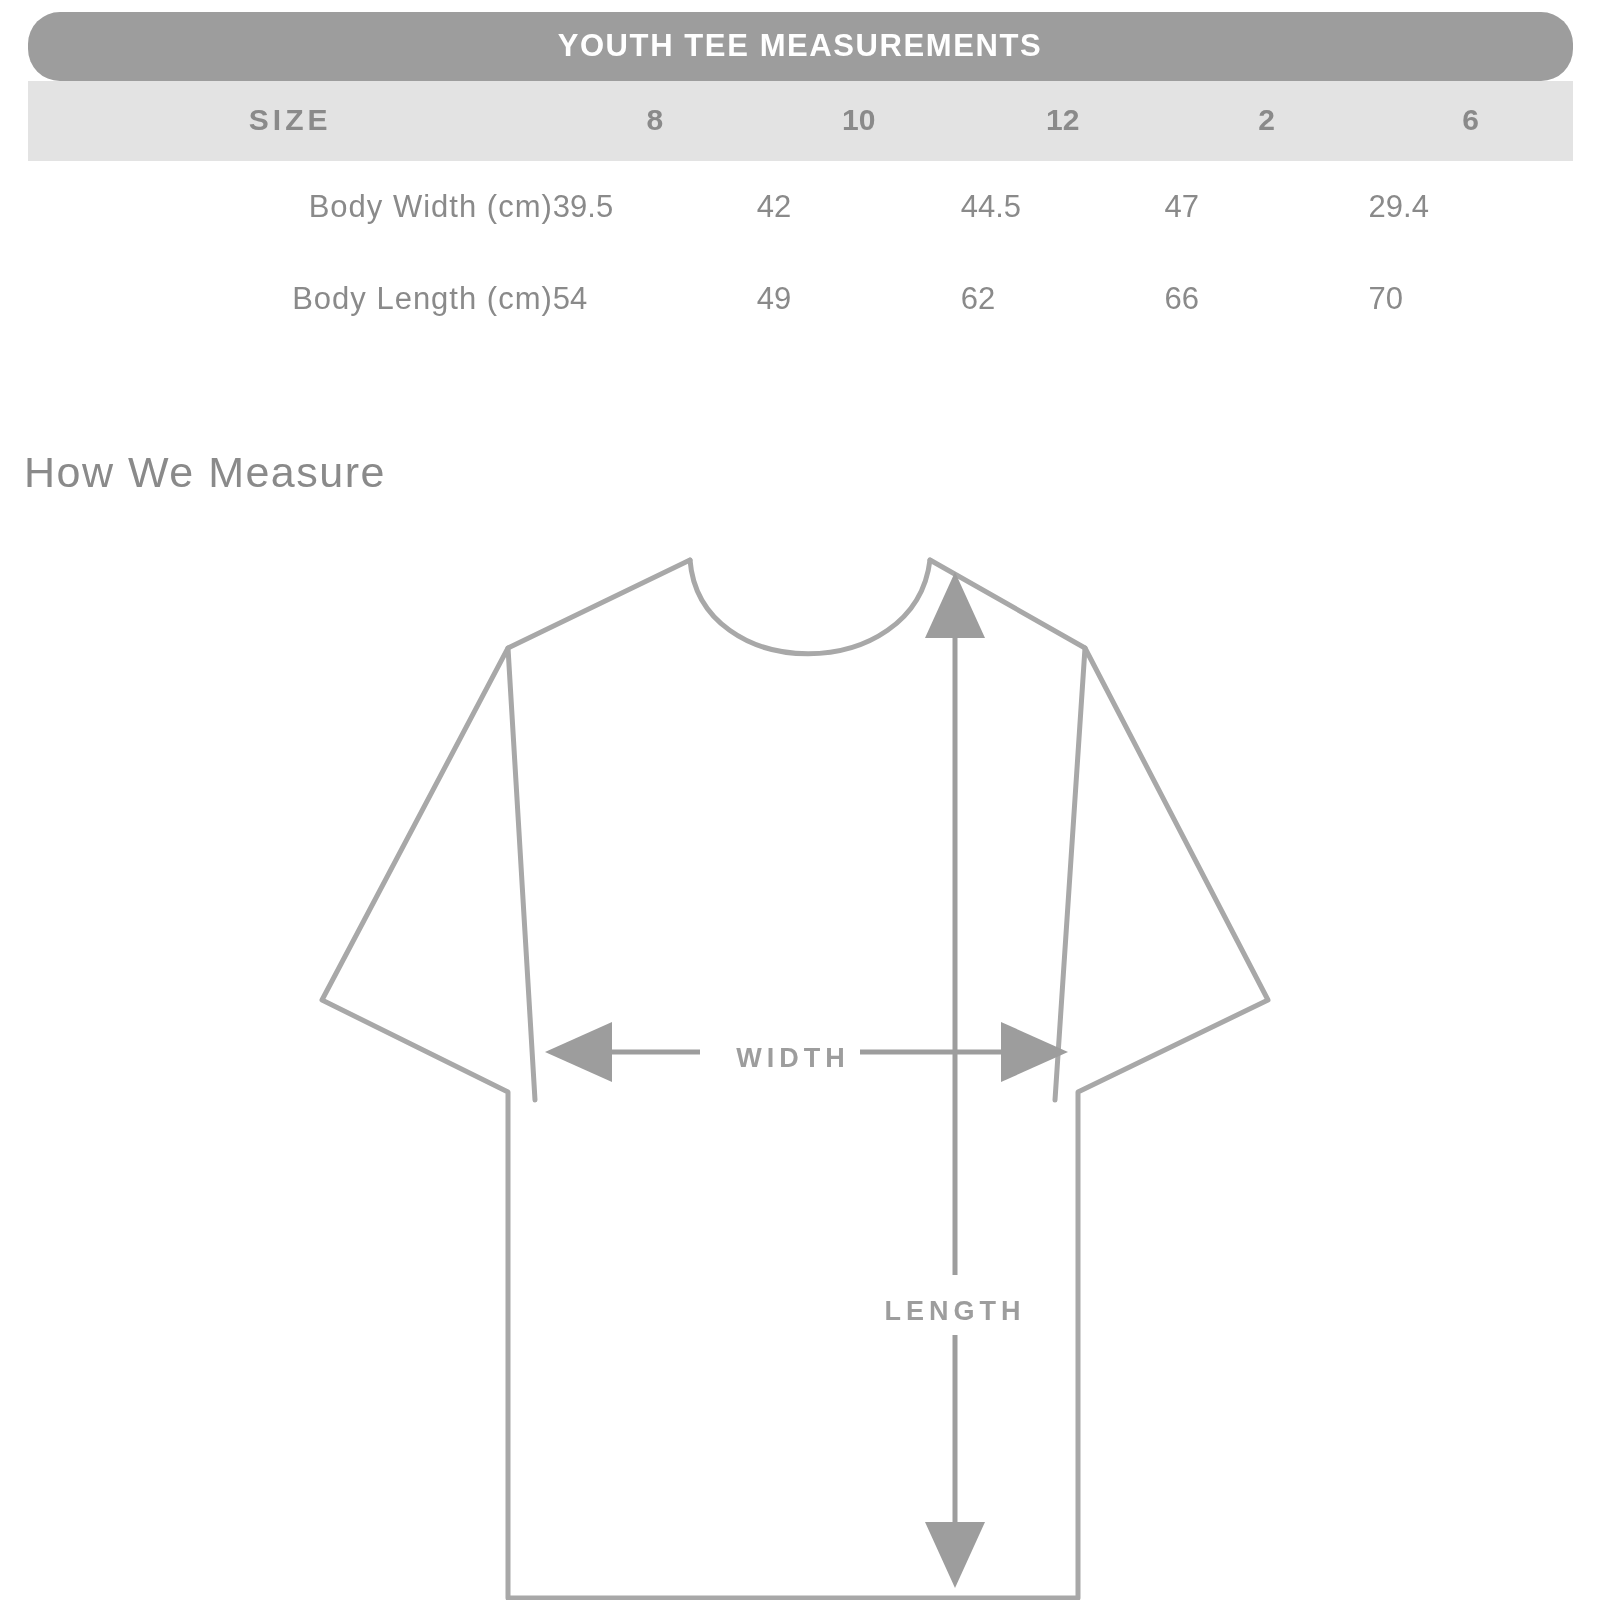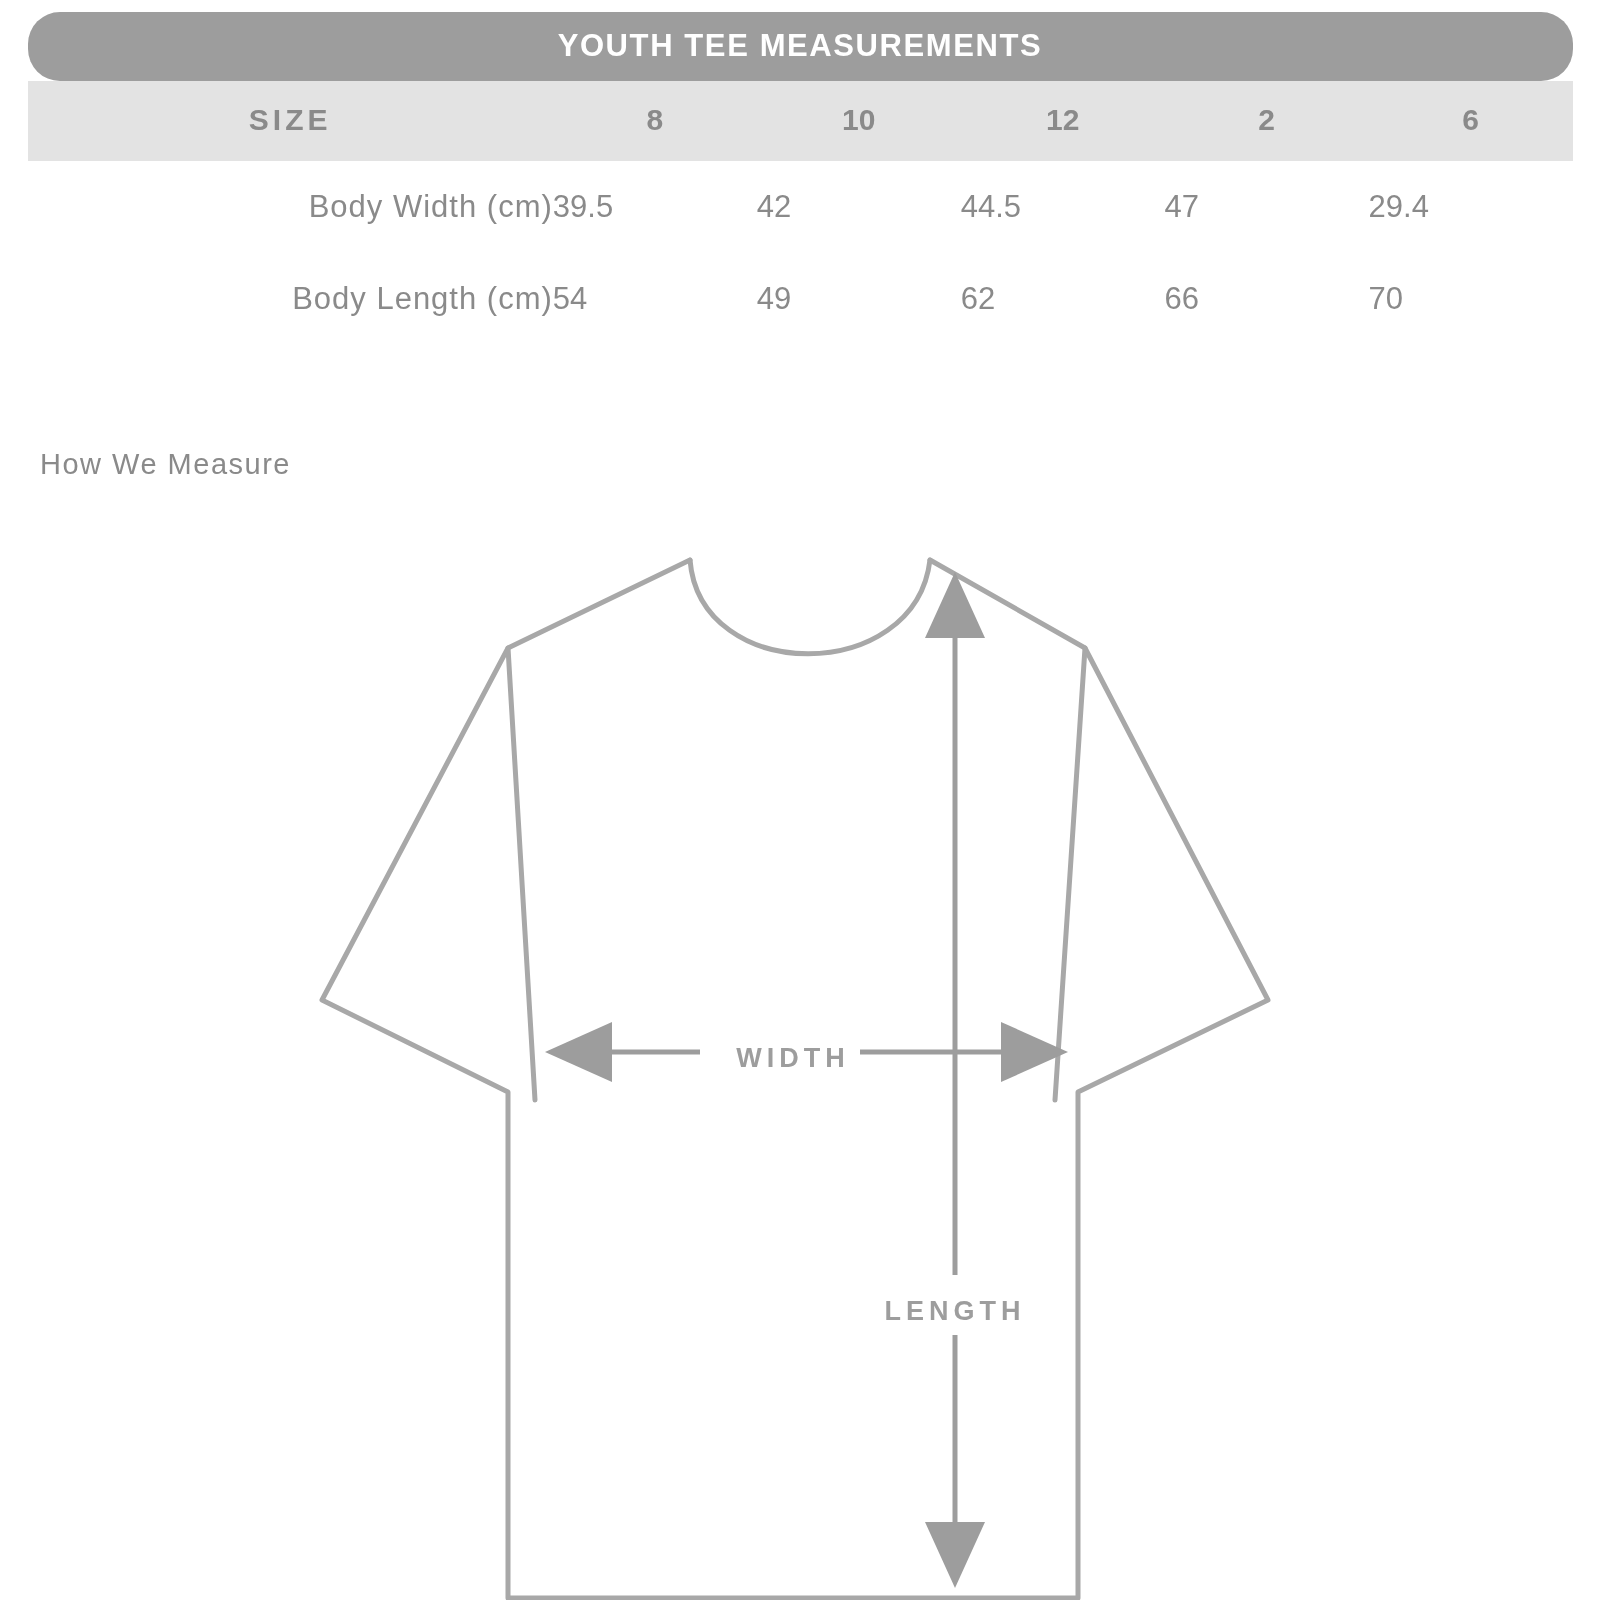--- a/index.html
+++ b/index.html
@@ -67,23 +67,23 @@
     padding-left: 52px;
     letter-spacing: 1px;
   }
 
   col.c-label { width: 34%; }
   col.c-val   { width: 13.2%; }
 
   
   .how-title {
     position: absolute;
-    left: 40px;
+    left: 24px;
     top: 448px;
-    font-size: 29px;
+    font-size: 43px;
     color: #8a8a8a;
     letter-spacing: 1.5px;
     font-weight: 400;
   }
 
   .diagram {
     position: absolute;
     left: 0;
     top: 530px;
     width: 1464px;

